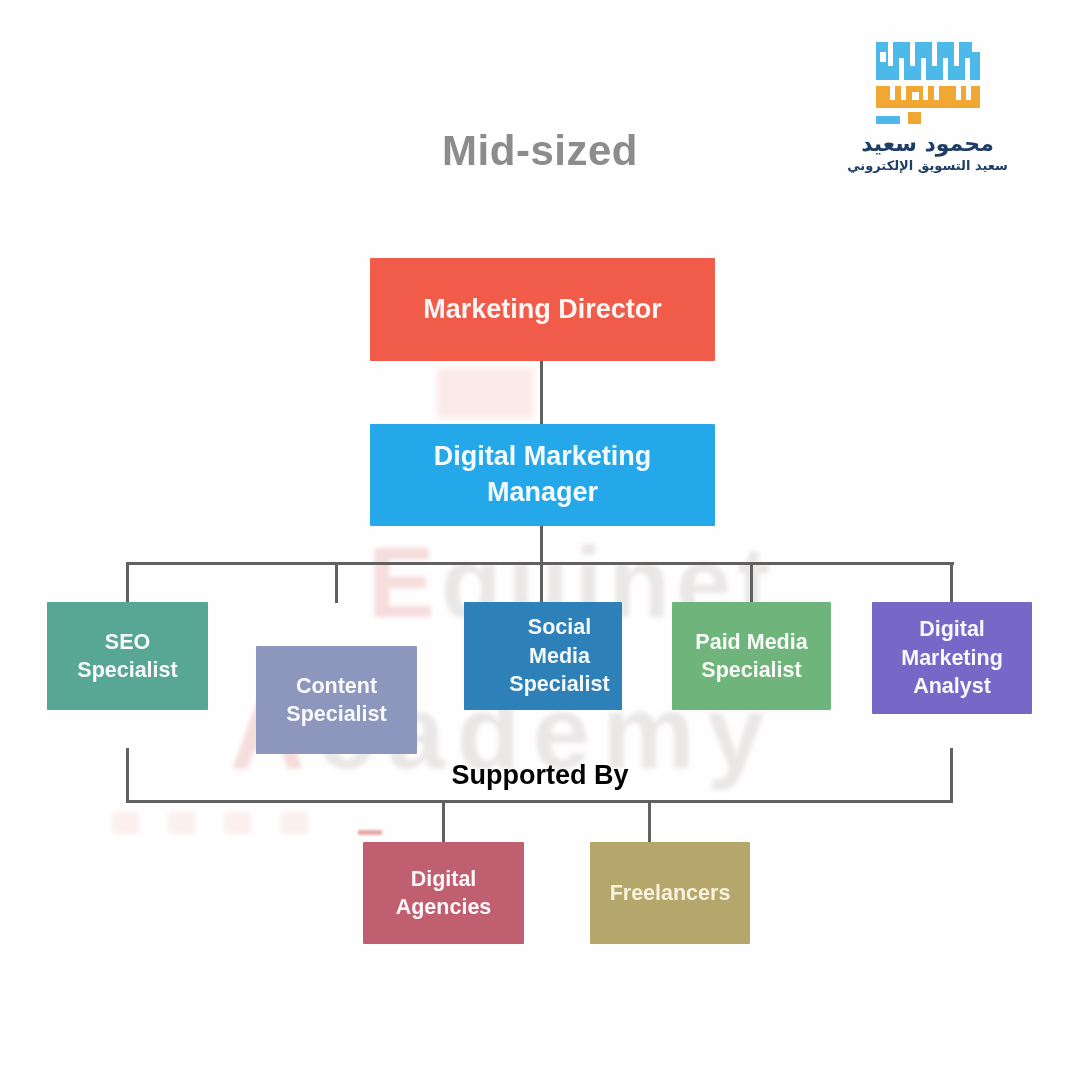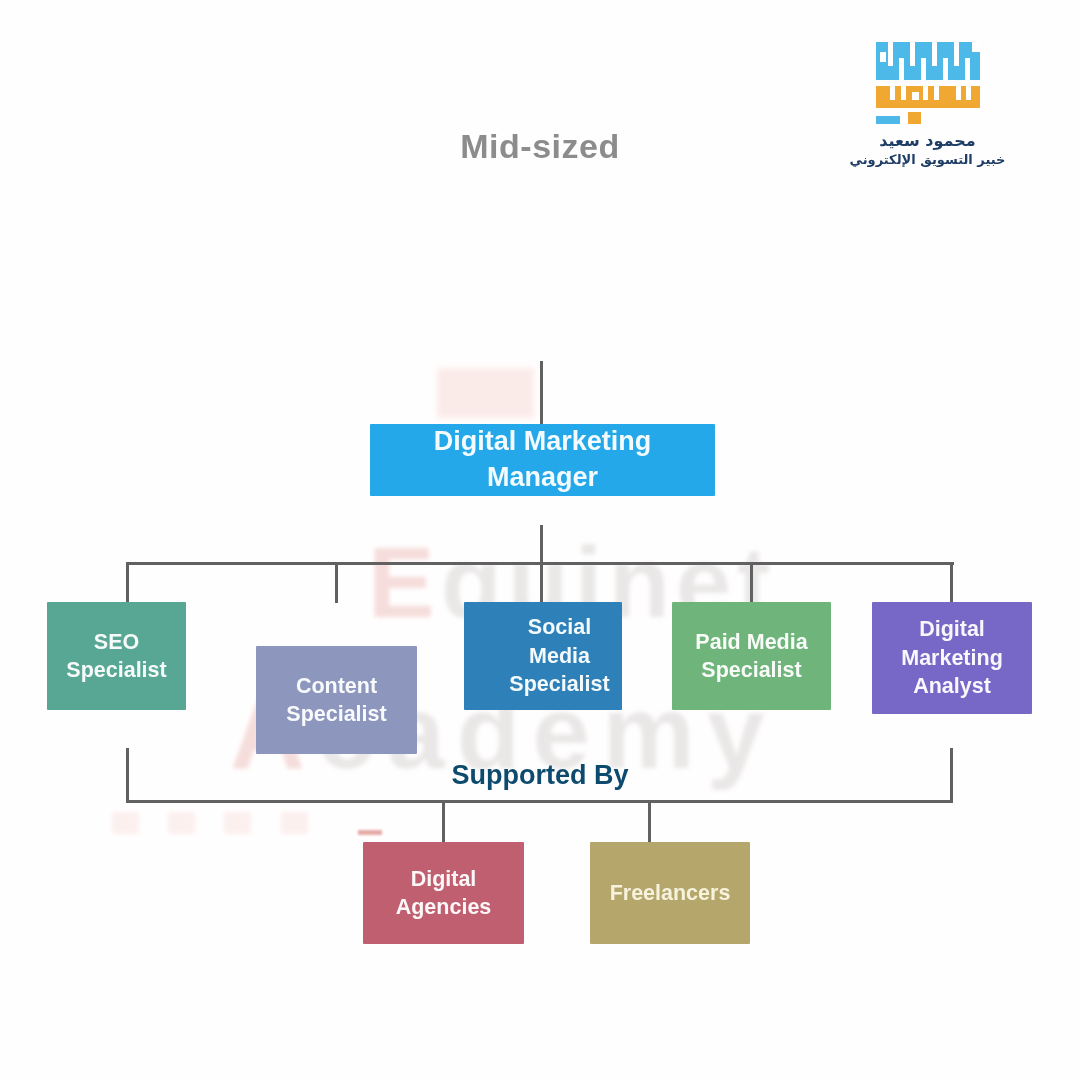--- a/index.html
+++ b/index.html
@@ -4,27 +4,27 @@
 <style>
   html,body{margin:0;padding:0;background:#fff;}
   .canvas{
     position:relative;width:1080px;height:1080px;background:#fffefe;
     overflow:hidden;font-family:"Liberation Sans", sans-serif;
   }
 
   
   .title{
     position:absolute;left:0;top:127px;width:1080px;text-align:center;
-    font-size:34px;font-weight:bold;color:#8c8c8c;letter-spacing:.5px;
+    font-size:42px;font-weight:bold;color:#8c8c8c;letter-spacing:.5px;
   }
 
   
   .logo{position:absolute;left:840px;top:42px;width:175px;display:flex;flex-direction:column;align-items:center;}
   .logo svg{display:block;}
-  .logo-name{margin-top:7px;font-size:16px;font-weight:bold;color:var(--logo-navy);direction:rtl;font-family:"DejaVu Sans", sans-serif;}
+  .logo-name{margin-top:7px;font-size:22px;font-weight:bold;color:var(--logo-navy);direction:rtl;font-family:"DejaVu Sans", sans-serif;}
   .logo-tagline{margin-top:2px;font-size:13px;font-weight:bold;color:var(--logo-navy);direction:rtl;font-family:"DejaVu Sans", sans-serif;}
 
   
   .wm{position:absolute;font-weight:bold;line-height:1;filter:blur(2px);white-space:nowrap;pointer-events:none;}
   .wm-equinet{left:368px;top:532px;font-size:100px;letter-spacing:6px;color:rgba(125,110,110,0.16);}
   .wm-academy{left:230px;top:680px;font-size:104px;letter-spacing:12px;color:rgba(125,110,110,0.16);}
   .wm-cap{color:rgba(205,90,80,0.20);}
   .wm-rect{position:absolute;left:437px;top:368px;width:97px;height:50px;background:rgba(244,200,192,0.35);filter:blur(3px);}
   .wm-tile{position:absolute;top:812px;width:27px;height:22px;background:rgba(242,200,195,0.25);filter:blur(2px);}
   .wm-dash{position:absolute;left:358px;top:830px;width:24px;height:5px;background:rgba(200,70,60,0.45);filter:blur(1px);}
@@ -34,34 +34,34 @@
   .v{width:3px;}
   .h{height:3px;}
 
   
   .node{
     position:absolute;display:flex;align-items:center;justify-content:center;
     text-align:center;color:rgba(255,255,255,0.95);font-weight:bold;
     line-height:1.32;border-radius:1px;
   }
   .lvl1{left:370px;top:258px;width:345px;height:103px;font-size:27px;}
-  .lvl2{left:370px;top:424px;width:345px;height:72px;font-size:27px;padding:0 46px;box-sizing:border-box;}
+  .lvl2{left:370px;top:424px;width:345px;height:102px;font-size:27px;padding:0 46px;box-sizing:border-box;}
   .spec{font-size:21.5px;padding:0 10px;box-sizing:border-box;}
-  .s1{left:47px;top:602px;width:139px;height:108px;padding:16px 28px;}
+  .s1{left:47px;top:602px;width:161px;height:108px;padding:16px 28px;}
   .s2{left:256px;top:602px;width:161px;height:108px;padding:0 24px;margin-top:44px;}
   .s3{left:464px;top:602px;width:158px;height:108px;}
   .s4{left:672px;top:602px;width:159px;height:108px;padding:0 20px;justify-content:center;}
   .s5{left:872px;top:602px;width:160px;height:112px;padding:0 26px;}
   .sup{font-size:21.5px;padding:0 12px;box-sizing:border-box;}
   .b1{left:363px;top:842px;width:161px;height:102px;padding:0 48px;}
   .b2{left:570px;top:842px;width:160px;height:102px;color:#f6f2dd;}
 
   .supported-by{
     position:absolute;left:126px;top:760px;width:828px;text-align:center;
-    font-size:27px;font-weight:bold;color:#0c4a6e;
+    font-size:27px;font-weight:bold;color:#000000;
   }
 </style>
 </head>
 <body>
 
 <div class="canvas">
 
   <div class="wm wm-equinet"><span class="wm-cap">E</span><span>quinet</span></div>
   <div class="wm wm-academy"><span class="wm-cap">A</span><span>cademy</span></div>
   <div class="wm-rect"></div>
@@ -94,36 +94,39 @@
       <rect x="47" y="44" width="5" height="14" fill="#fff"></rect>
       <rect x="58" y="44" width="5" height="14" fill="#fff"></rect>
       <rect x="80" y="44" width="5" height="14" fill="#fff"></rect>
       <rect x="90" y="44" width="5" height="14" fill="#fff"></rect>
       <rect x="36" y="50" width="7" height="8" fill="#fff"></rect>
 
       <rect x="0" y="74" width="24" height="8" fill="var(--logo-blue)"></rect>
       <rect x="32" y="70" width="13" height="12" fill="var(--logo-yellow)"></rect>
     </svg>
     <div class="logo-name">محمود سعيد</div>
-    <div class="logo-tagline">خبير التسويق الإلكتروني</div>
+    <div class="logo-tagline">سعيد التسويق الإلكتروني</div>
   </div>
 
   <div class="line v" style="left:540px;top:361px;height:64px"></div>
   <div class="line v" style="left:540px;top:525px;height:78px"></div>
   <div class="line h" style="left:126px;top:562px;width:828px"></div>
   <div class="line v" style="left:126px;top:562px;height:41px"></div>
   <div class="line v" style="left:335px;top:562px;height:41px"></div>
   <div class="line v" style="left:750px;top:562px;height:41px"></div>
   <div class="line v" style="left:950px;top:562px;height:41px"></div>
   <div class="line v" style="left:126px;top:748px;height:55px"></div>
   <div class="line v" style="left:950px;top:748px;height:55px"></div>
   <div class="line h" style="left:126px;top:800px;width:827px"></div>
   <div class="line v" style="left:442px;top:800px;height:44px"></div>
   <div class="line v" style="left:648px;top:800px;height:44px"></div>
 
+  <div class="node lvl1" style="background-color: rgb(241, 91, 74);">
+    <span>Marketing Director</span>
+  </div>
   <div class="node lvl2" style="background-color: rgb(37, 168, 233);">
     <span>Digital Marketing Manager</span>
   </div>
 
   <div class="node spec s1" style="background-color: rgb(88, 167, 149);">
     <span>SEO Specialist</span>
   </div>
   <div class="node spec s2" style="background-color: rgb(141, 151, 190);">
     <span>Content Specialist</span>
   </div>

